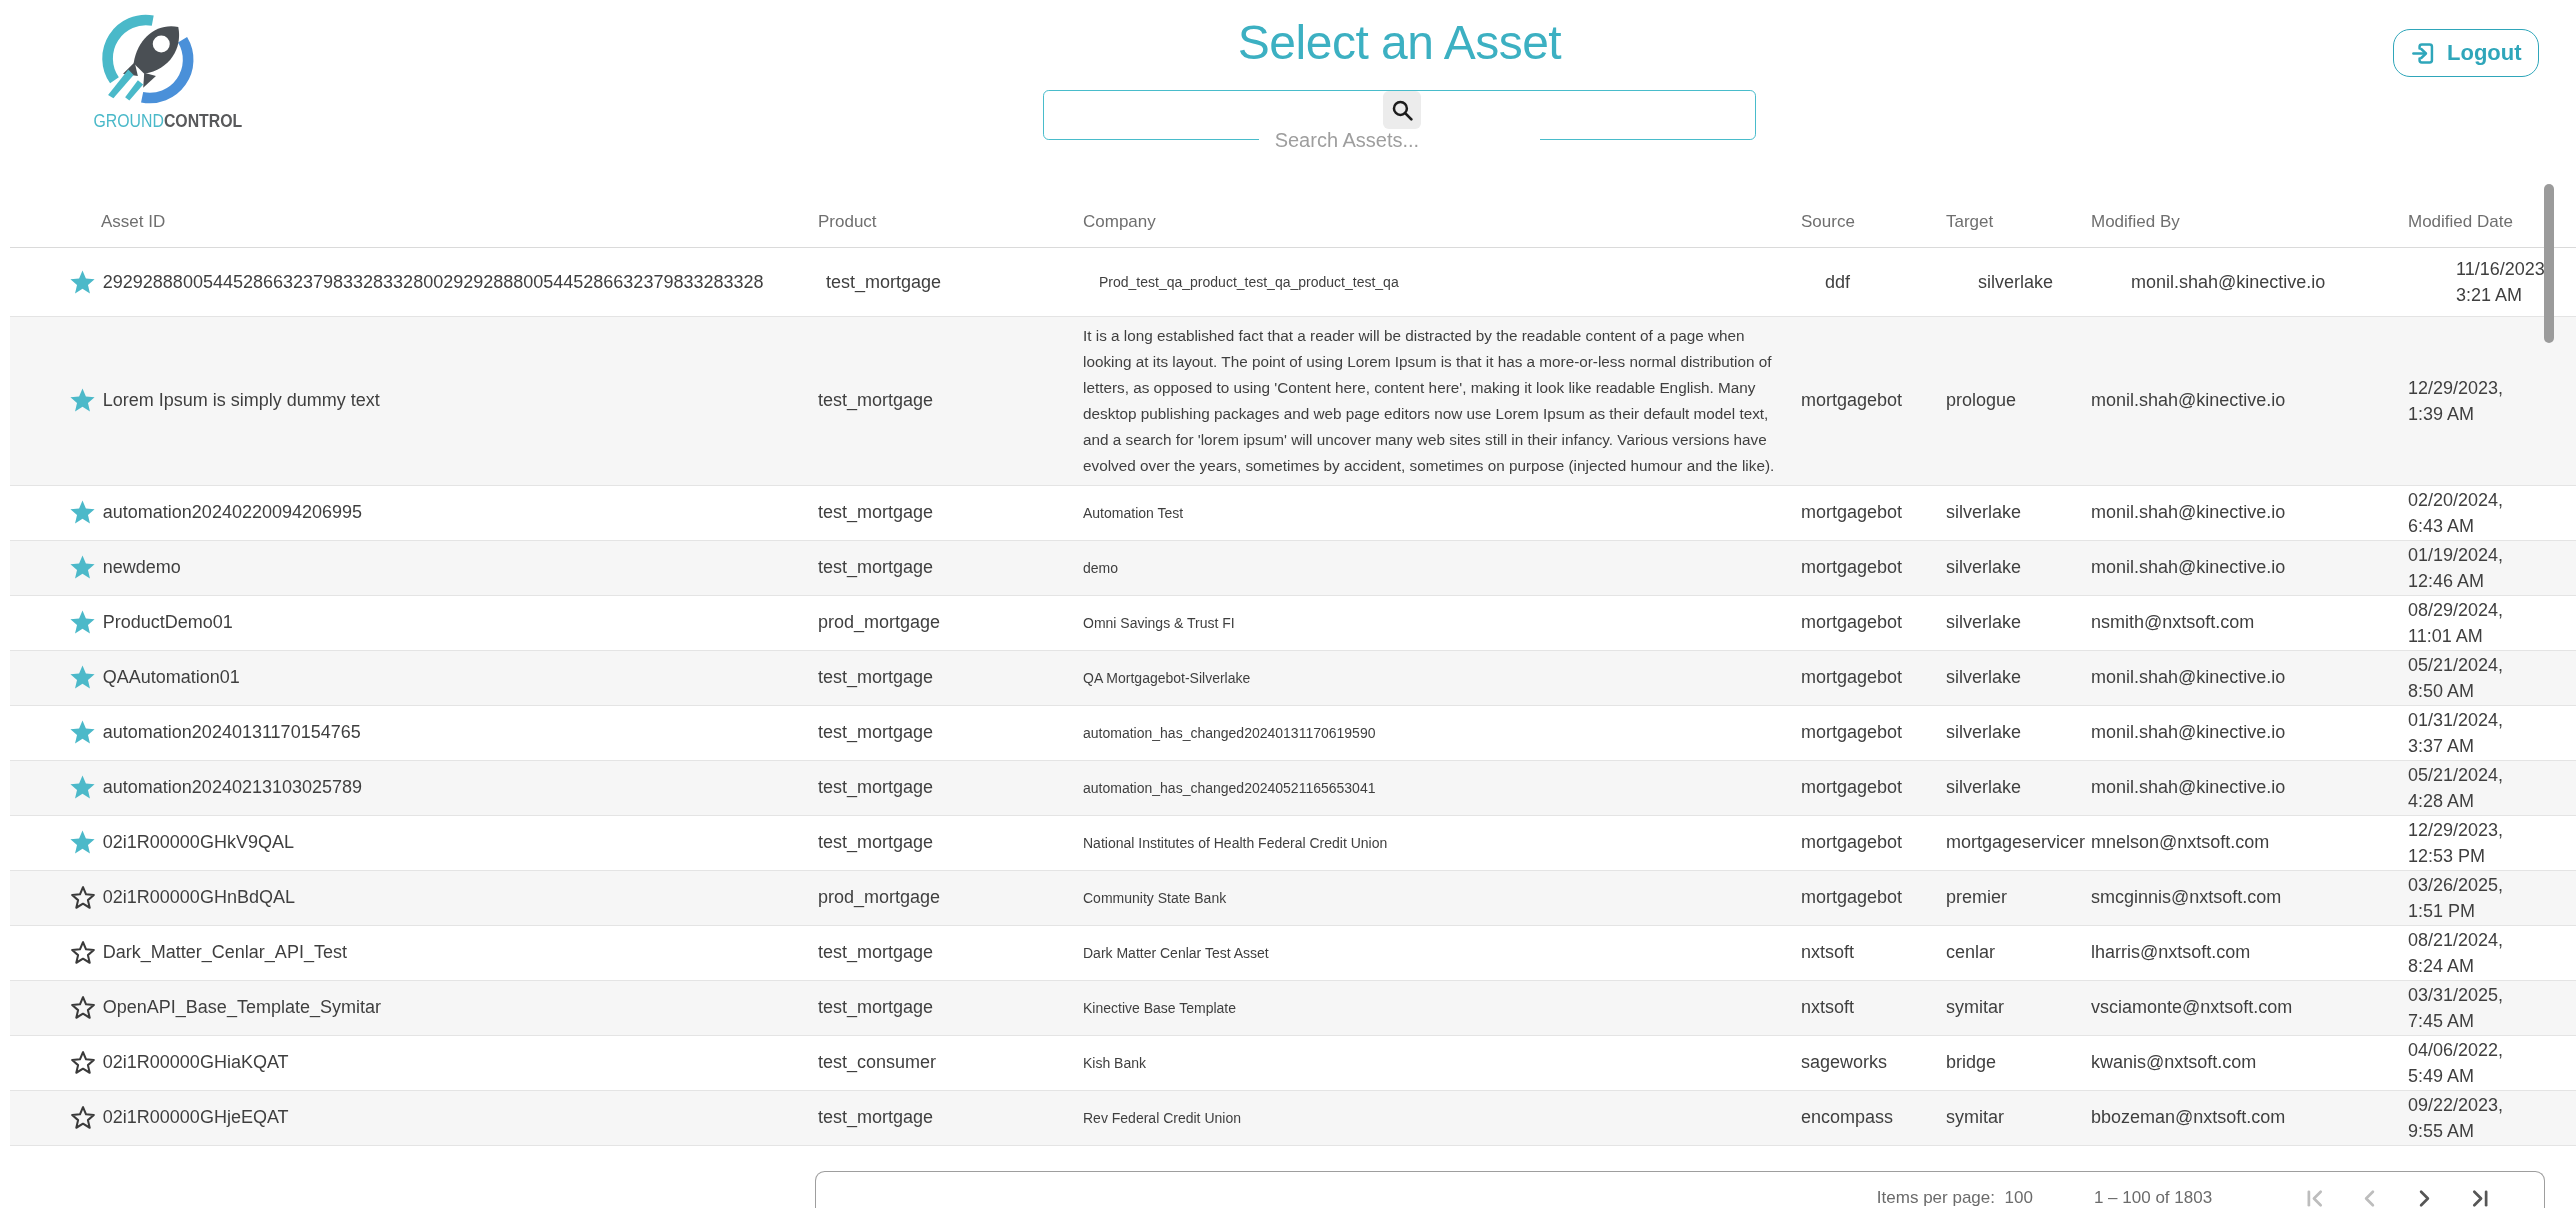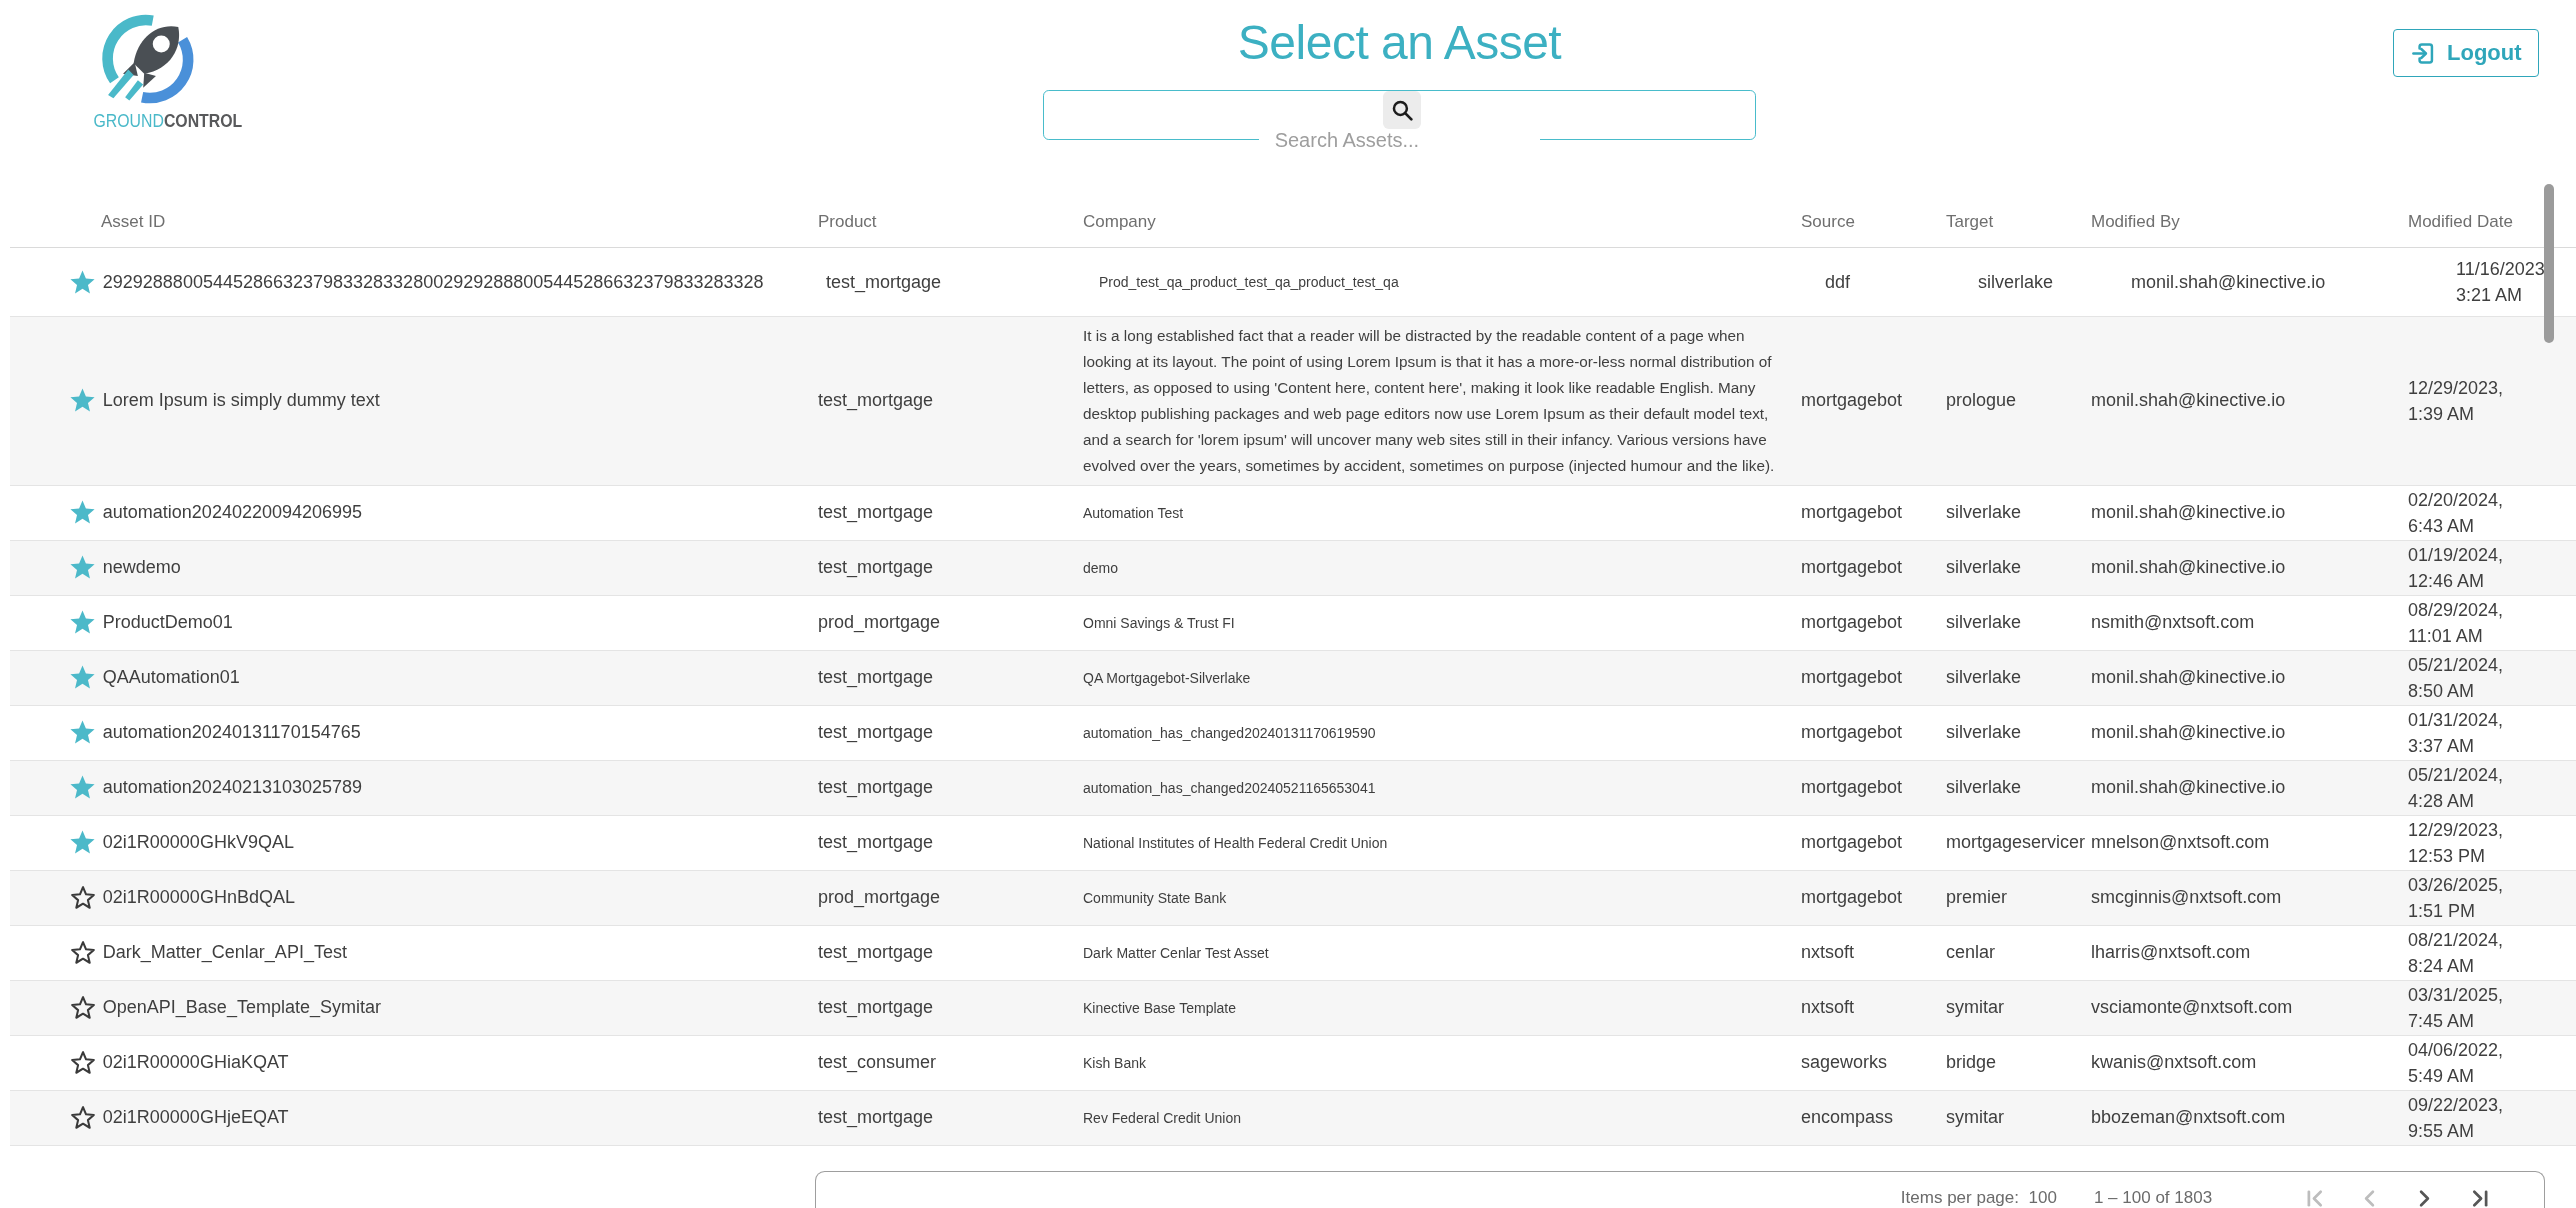--- a/index.html
+++ b/index.html
@@ -25,21 +25,21 @@
   .search-box{ position:absolute; left:1043px; top:90px; width:713px; height:50px;
                border:1.9px solid #49bccb; border-radius:5.8px; background:#fff;
                display:flex; align-items:center;flex-direction:column; }
   .search-icon-wrap{ width:38px; height:38px; margin-left:5.8px; background:#ececec;
                border-radius:5.8px; display:flex; align-items:center; justify-content:center; flex:0 0 auto; }
   .search-box input{ border:none; outline:none; flex:1; height:100%; font-size:20px;
                padding-left:15.3px; color:#333; font-family:"Liberation Sans", sans-serif; }
   .search-box input::placeholder{ color:#9e9e9e; }
 
   .logout-btn{ position:absolute; left:2393px; top:29px; width:146px; height:48px;
-               background:#fff; border:1.9px solid #2fa6ba; border-radius:4px;
+               background:#fff; border:1.9px solid #2fa6ba; border-radius:17px;
                display:flex; align-items:center; justify-content:center; gap:9.6px;
                color:#2fa6ba; font-size:22px; font-weight:700; cursor:pointer;
                font-family:"Liberation Sans", sans-serif; }
 
   
   .table{ position:absolute; top:187px; left:10px; right:0; }
   .thead, .trow{ display:grid;
       grid-template-columns:750px 265px 718px 145px 145px 317px 1fr;
       padding-left:58px; padding-right:35px; }
   .thead{ height:61px; align-items:end; padding-bottom:15.3px; border-bottom:1px solid #dadada;
@@ -60,21 +60,21 @@
   .c-date{ display:flex; flex-direction:column; line-height:26px; padding-right:0; }
 
   
   .footer{ position:absolute; left:815px; top:1171px; width:1730px; height:40px;
            background:#fff; border:1px solid #9e9e9e; border-bottom:none;
            border-radius:9.6px 9.6px 0 0; z-index:5;
            display:flex; align-items:center; justify-content:flex-end;
            padding-top:13.4px; padding-right:44px; color:#6b6b6b; font-size:17px; }
   .footer .ipp-label{ }
   .footer .ipp-value{ margin-left:9.6px; }
-  .footer .range{ margin-left:37px; }
+  .footer .range{ margin-left:61px; }
   .pg-nav{ display:flex; align-items:center; margin-left:82px; gap:15.3px; }
   .pg-btn{ width:40px; height:33px; display:flex; align-items:center; justify-content:center;
            background:none; border:none; cursor:pointer; }
 
   
   .scrollbar{ position:absolute; right:21px; top:182px; width:11.5px; height:987px; }
   .scroll-thumb{ position:absolute; left:0; top:1.9px; width:10.5px; height:159px;
                  background:#9b9b9b; border-radius:5.8px; }
 </style>
 </head>

